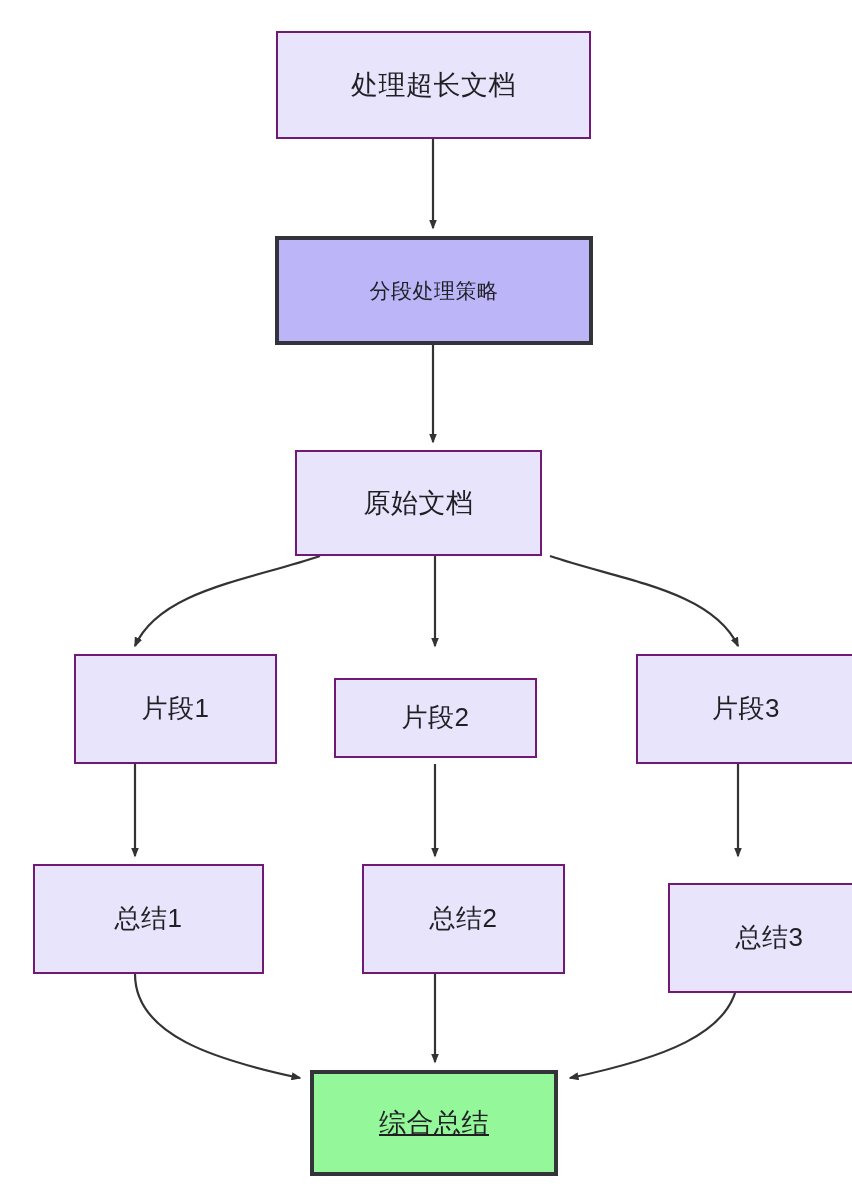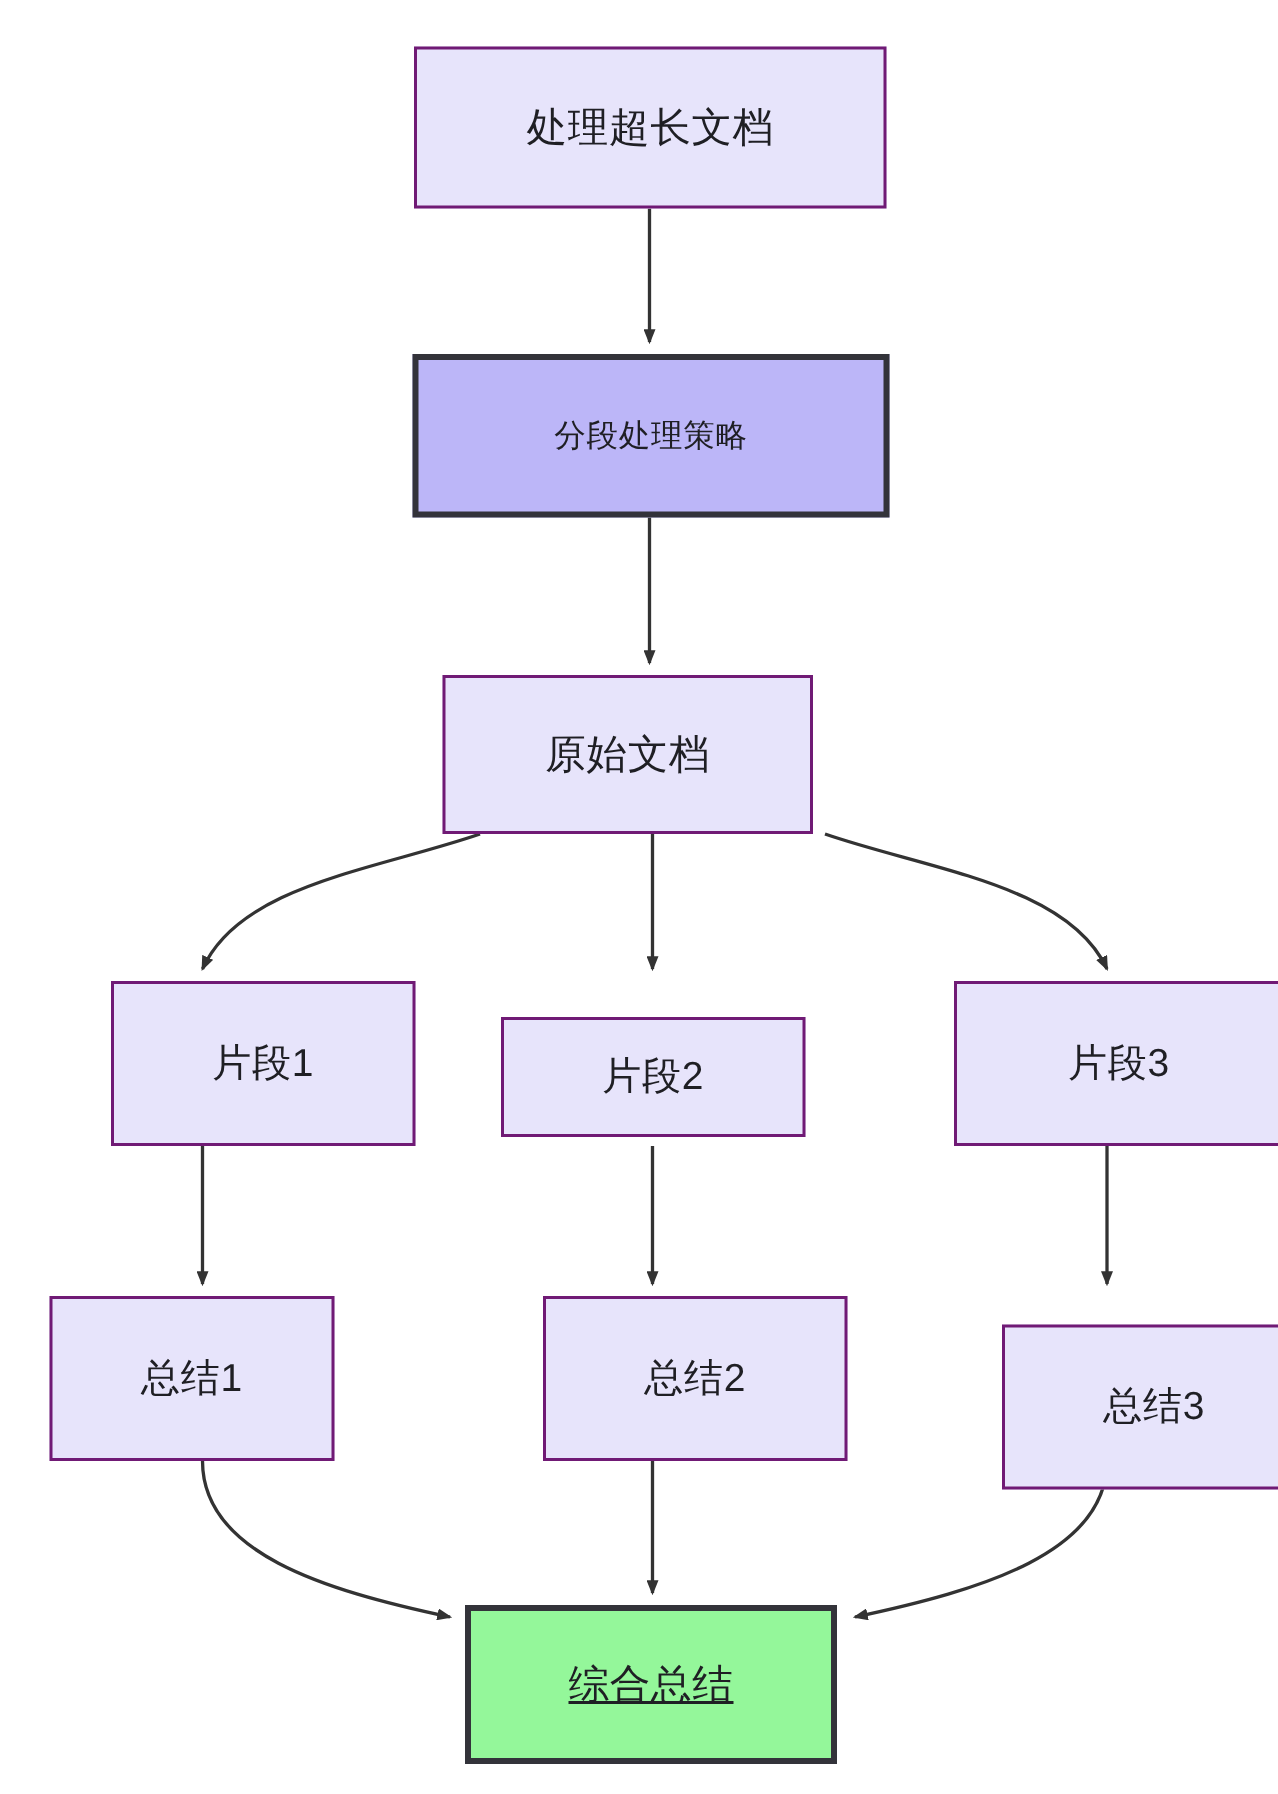--- a/index.html
+++ b/index.html
@@ -117,21 +117,21 @@
   </div>
 
   <div class="node plain small" style="left:334px; top:678px; width:203px; height:80px;">
     <span class="node-label">片段2</span>
   </div>
 
   <div class="node plain small" style="left:636px; top:654px; width:220px; height:110px;">
     <span class="node-label">片段3</span>
   </div>
 
-  <div class="node plain small" style="left:33px; top:864px; width:190px; height:110px;">
+  <div class="node plain small" style="left:33px; top:864px; width:231px; height:110px;">
     <span class="node-label">总结1</span>
   </div>
 
   <div class="node plain small" style="left:334px; top:864px; width:203px; height:110px;margin-left:28px;">
     <span class="node-label">总结2</span>
   </div>
 
   <div class="node plain small" style="left:668px; top:864px; width:203px; height:110px;margin-top:19px;">
     <span class="node-label">总结3</span>
   </div>

